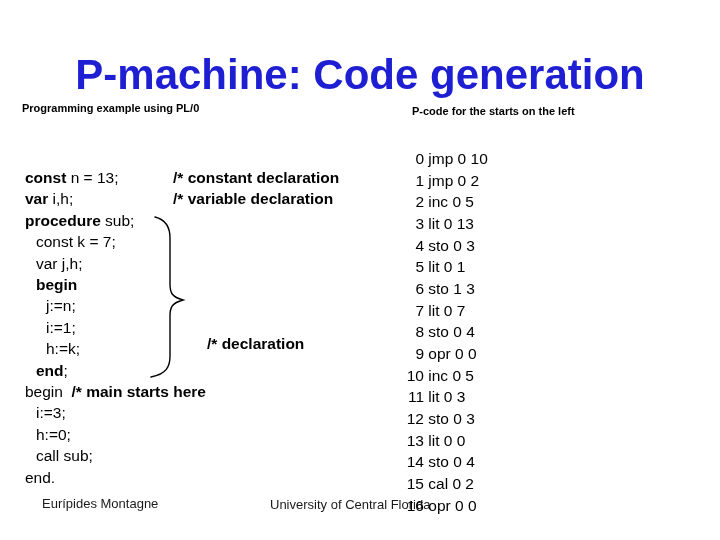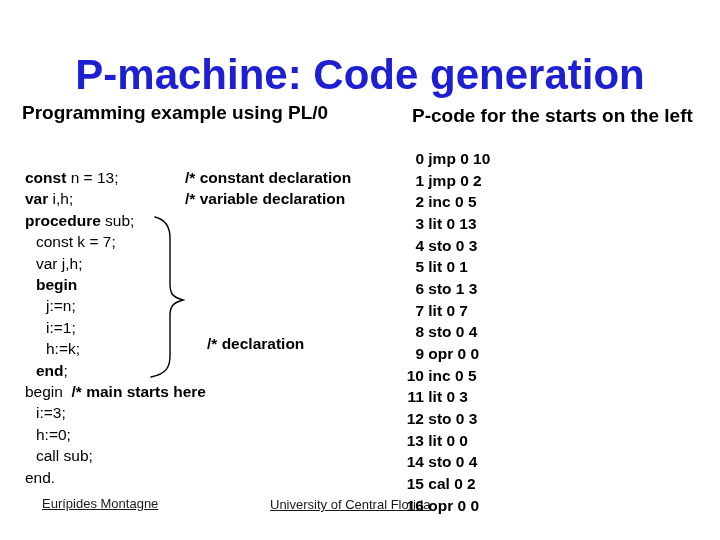--- a/index.html
+++ b/index.html
@@ -5,47 +5,47 @@
   html,body{margin:0;padding:0;}
   body{
     width:720px;height:540px;background:#ffffff;position:relative;
     font-family:"Liberation Sans",sans-serif;color:#000;overflow:hidden;
   }
   .b{font-weight:bold;}
   #title{
     position:absolute;top:23px;left:0;width:720px;text-align:center;
     font-size:42px;font-weight:bold;white-space:nowrap;
   }
-  .heading{position:absolute;font-size:19px;font-weight:bold;white-space:nowrap;}
+  .heading{position:absolute;font-size:11px;font-weight:bold;white-space:nowrap;}
   #heading-left{left:22px;top:102px;}
   #heading-right{left:412px;top:105px;}
 
   #code{
     position:absolute;left:25px;top:167px;font-size:15.5px;line-height:21.4px;
     white-space:pre;
   }
   .code-line{position:relative;}
   .ind-1{padding-left:11px;}
   .ind-2{padding-left:21px;}
-  .line-comment{position:absolute;left:160px;top:0;font-weight:bold;}
+  .line-comment{position:absolute;left:148px;top:0;font-weight:bold;}
 
   #proc-comment{
     position:absolute;left:207px;top:289px;font-size:15.5px;font-weight:bold;
     line-height:22px;white-space:pre;
   }
 
   #brace{position:absolute;left:145px;top:214px;}
 
   #pcode{
-    position:absolute;left:398px;top:148px;font-size:15.5px;font-weight:bold;
+    position:absolute;left:398px;top:148px;font-size:15.5px;font-weight:normal;
     line-height:21.65px;white-space:pre;z-index:2;
   }
   .pcode-num{display:inline-block;width:26px;text-align:right;}
 
-  .footer-text{position:absolute;font-size:13px;color:#1a1a1a;white-space:nowrap;z-index:1;text-decoration:underline;}
+  .footer-text{position:absolute;font-size:13px;color:#1a1a1a;white-space:nowrap;z-index:1;}
   #footer-author{left:42px;top:496px;}
   #footer-inst{left:270px;top:497px;}
 </style>
 </head>
 <body>
 
 <h1 id="title" style="color: rgb(30, 30, 210);">P-machine: Code generation</h1>
 
 <div id="heading-left" class="heading">Programming example using PL/0</div>
 <div id="heading-right" class="heading">P-code for the starts on the left</div>

